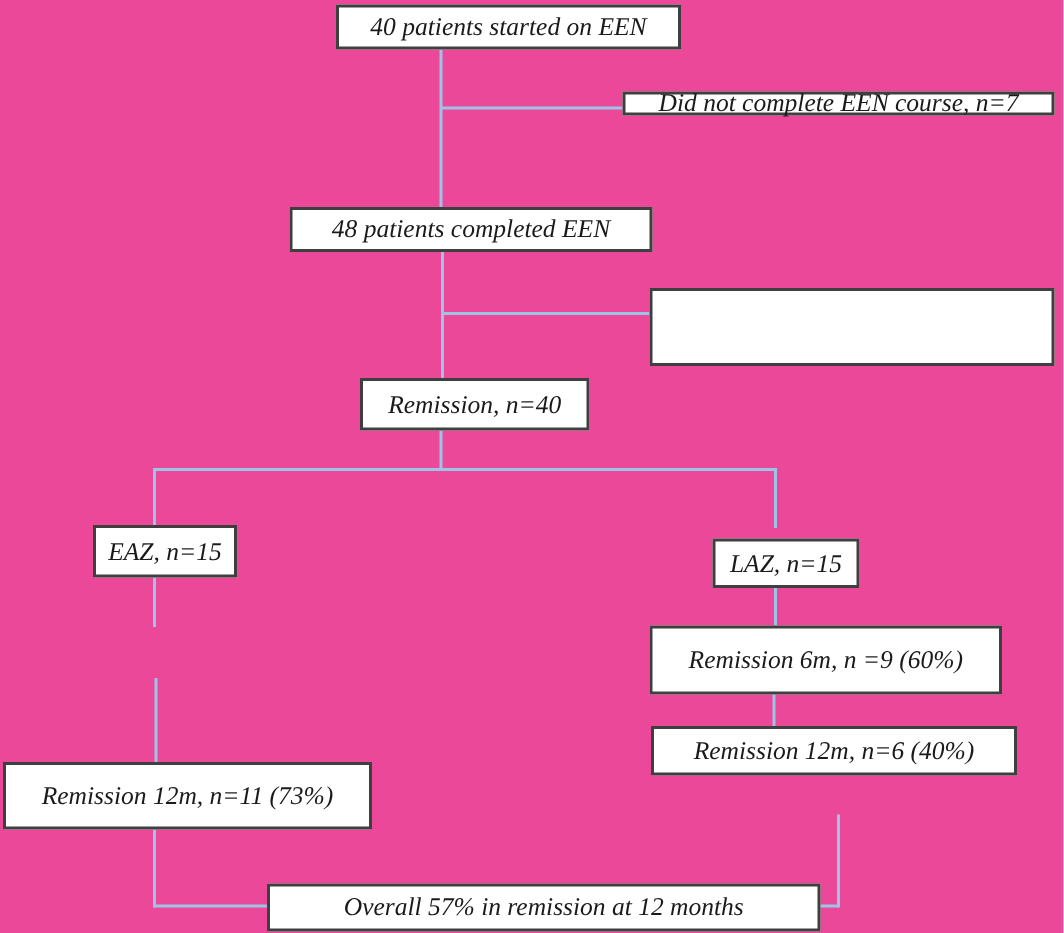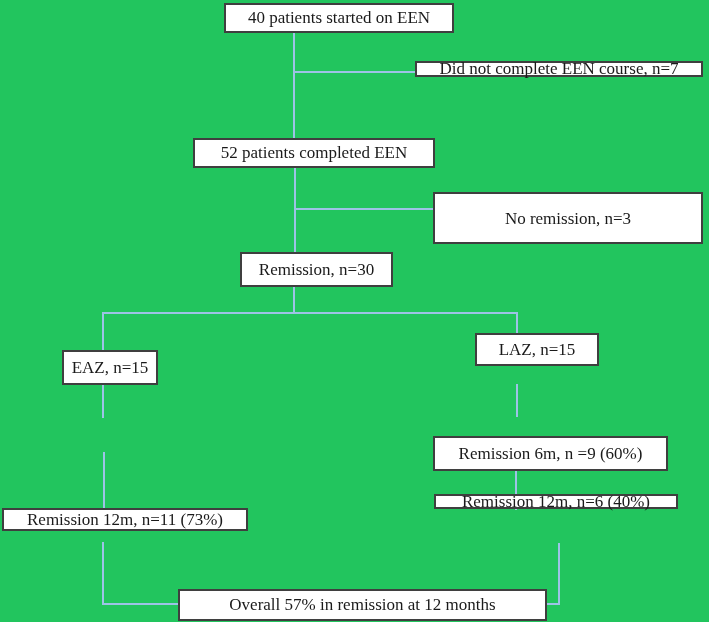--- a/index.html
+++ b/index.html
@@ -4,24 +4,25 @@
 <style>
   html, body {
     margin: 0;
     padding: 0;
     background: #ffffff;
   }
   .canvas {
     position: relative;
     width: 709px;
     height: 622px;
-    background: #22c55e;
+    background: #ec4899;
     font-family: "Liberation Serif", "DejaVu Serif", serif;
     color: var(--text, #1a1a1a);
     overflow: hidden;
+    font-style: italic;
   }
   .node {
     position: absolute;
     box-sizing: border-box;
     border: 2px solid var(--box-border, #3f3f3f);
     background: #ffffff;
     display: flex;
     align-items: center;
     justify-content: center;
     text-align: center;
@@ -64,49 +65,48 @@
 
   <div class="node" style="left:224px; top:3px;   width:230px; height:30px">
     <span>40 patients started on EEN</span>
   </div>
 
   <div class="node" style="left:415px; top:61px;  width:288px; height:16px">
     <span>Did not complete EEN course, n=7</span>
   </div>
 
   <div class="node" style="left:193px; top:138px; width:242px; height:30px">
-    <span>52 patients completed EEN</span>
+    <span>48 patients completed EEN</span>
   </div>
 
   <div class="node multiline" style="left:433px; top:192px; width:270px; height:52px">
-    <span>No remission, n=3</span>
   </div>
 
   <div class="node" style="left:240px; top:252px; width:153px; height:35px">
-    <span>Remission, n=30</span>
+    <span>Remission, n=40</span>
   </div>
 
   <div class="node" style="left:62px;  top:350px; width:96px;  height:35px">
     <span>EAZ, n=15</span>
   </div>
 
-  <div class="node" style="left:475px; top:333px; width:124px; height:33px">
+  <div class="node" style="left:475px; top:359px; width:98px; height:33px">
     <span>LAZ, n=15</span>
   </div>
 
 
-  <div class="node" style="left:433px; top:436px; width:235px; height:35px">
+  <div class="node" style="left:433px; top:417px; width:235px; height:46px">
     <span>Remission 6m, n =9 (60%)</span>
   </div>
 
-  <div class="node" style="left:2px;   top:508px; width:246px; height:23px">
+  <div class="node" style="left:2px;   top:508px; width:246px; height:45px">
     <span>Remission 12m, n=11 (73%)</span>
   </div>
 
-  <div class="node" style="left:434px; top:494px; width:244px; height:15px">
+  <div class="node" style="left:434px; top:484px; width:244px; height:33px">
     <span>Remission 12m, n=6 (40%)</span>
   </div>
 
   <div class="node" style="left:178px; top:589px; width:369px; height:32px">
     <span>Overall 57% in remission at 12 months</span>
   </div>
 
 </div>
 
 </body></html>

